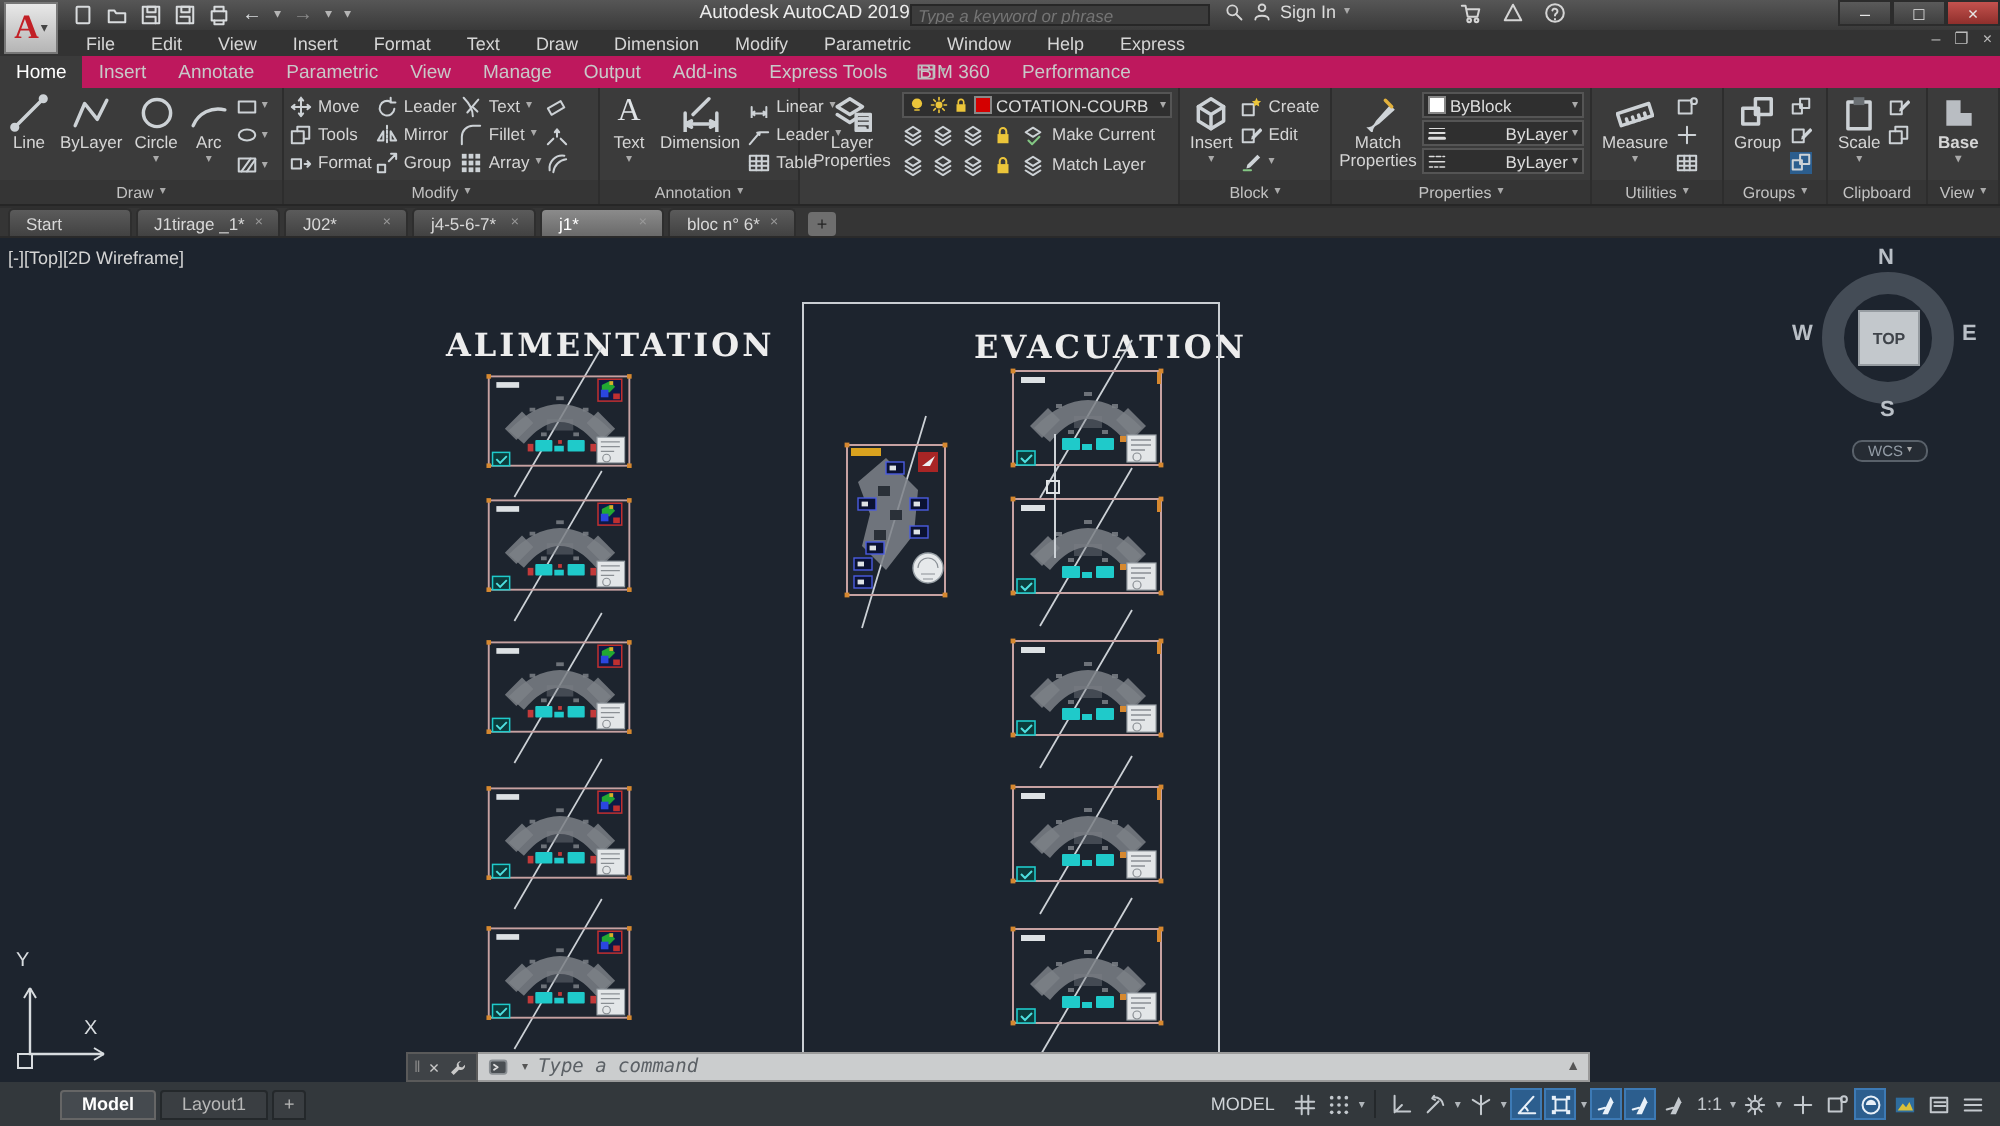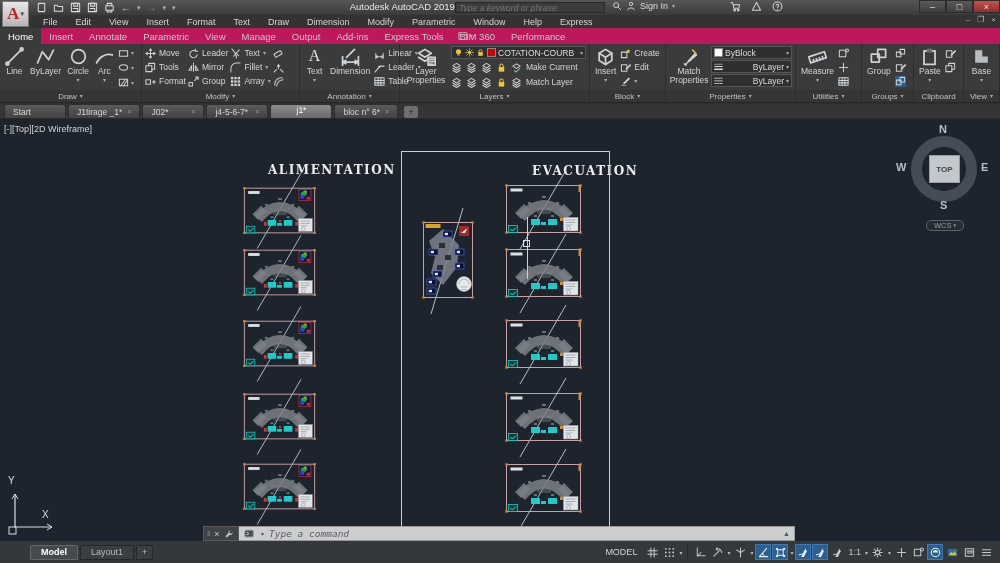--- a/index.html
+++ b/index.html
@@ -46,28 +46,28 @@
   .smallrow{display:flex;align-items:center;gap:3px;font-size:8.5px;color:#d5d5d5;height:14px;white-space:nowrap;}
   .smallrow .icon,.minirow .icon{width:11px;height:11px;color:#cdd2d6;flex:none;}
   .minirow{display:flex;align-items:center;gap:2px;height:14px;}
   .combo{display:flex;align-items:center;gap:2px;background:#2f2f2f;border:1px solid #555;height:13px;padding:0 2px;font-size:8.5px;color:#ddd;white-space:nowrap;}
   .swatch{width:9px;height:9px;border:1px solid #888;flex:none;}
   .icon svg{display:block;width:100%;height:100%;}
 
   
   #doctabs{left:0;top:104px;width:1000px;height:15px;background:#353535;display:flex;align-items:flex-end;gap:2px;padding-left:4px;border-bottom:1px solid #2a2a2a;}
   .dtab{height:14px;display:flex;align-items:center;gap:5px;padding:0 8px;font-size:8.5px;color:#d8d8d8;background:linear-gradient(#5b5b5b,#424242);border:1px solid #2e2e2e;border-bottom:none;border-radius:3px 3px 0 0;min-width:62px;justify-content:space-between;}
-  .dtab.active{background:linear-gradient(#8b8b8b,#6a6a6a);color:#fff;flex-direction:column;}
+  .dtab.active{background:linear-gradient(#8b8b8b,#6a6a6a);color:#fff;}
   .dtab .x{color:#9a9a9a;font-size:7px;}
   .dplus{width:14px;height:12px;background:#6e6e6e;border-radius:2px;color:#222;font-size:9px;display:flex;align-items:center;justify-content:center;margin-left:4px;}
 
   
   #canvas{left:0;top:119px;width:1000px;height:486px;background:#1d242e;overflow:hidden;}
   #vplabel{left:4px;top:5px;font-size:9px;color:#d4d4d4;}
-  .coltitle{position:absolute;font-family:"DejaVu Serif","Liberation Serif",serif;font-weight:bold;font-size:12px;letter-spacing:1.5px;color:#ededed;width:110px;margin-left:45px;}
+  .coltitle{position:absolute;font-family:"DejaVu Serif","Liberation Serif",serif;font-weight:bold;font-size:16px;letter-spacing:1.5px;color:#ededed;text-align:center;width:110px;}
   .thumb{position:absolute;}
   .thumb svg{overflow:visible;display:block;width:100%;height:100%;}
   #bigrect{left:401px;top:32px;width:209px;height:389px;border:1px solid #c9ced3;}
   #connector{left:527px;top:98px;width:1px;height:62px;background:#cdd2d7;}
   #connode{left:523px;top:121px;width:7px;height:7px;border:1px solid #dfe3e6;}
 
   
   #cube-ring{left:911px;top:17px;width:66px;height:66px;border-radius:50%;border:11px solid rgba(108,116,126,.5);}
   .cdir{position:absolute;color:#b9bfc6;font-size:11px;font-weight:bold;}
   #cube-top{left:929px;top:36px;width:31px;height:28px;background:#c3c8cc;border:1px solid #969ca1;color:#3f444a;font-size:8px;font-weight:bold;display:flex;align-items:center;justify-content:center;}
@@ -579,24 +579,20 @@
               </span>
             <span class="icon">
                 <svg viewBox="0 0 12 12" fill="none" stroke="currentColor" stroke-width="1.1" stroke-linecap="round" stroke-linejoin="round">
                   <path d="M2 4l4-2.5L10 4 6 6.5zM2 6.5L6 9l4-2.5M2 9l4 2.5L10 9"></path>
                 </svg>
               </span>
             <span style="font-size:8.5px;color:#d5d5d5;">Match Layer</span>
           </div>
         </div>
       </div>
-      <div class="panel-label">
-          <span>Layers</span>
-          <span class="caret">▾</span>
-        </div>
     </div>
 
     <div class="panel" style="width:76px">
       <div class="panel-body">
         <div class="bigbtn">
             <span class="icon">
               <svg viewBox="0 0 12 12" fill="none" stroke="currentColor" stroke-width="1.1" stroke-linecap="round" stroke-linejoin="round">
                 <path d="M2 4l4-2.5L10 4v4.5L6 11 2 8.5z"></path>
                 <path d="M6 6.5V11M2 4l4 2.5L10 4"></path>
               </svg>
@@ -777,21 +773,21 @@
 
     <div class="panel" style="width:50px">
       <div class="panel-body">
         <div class="bigbtn">
             <span class="icon">
               <svg viewBox="0 0 12 12" fill="none" stroke="currentColor" stroke-width="1.1" stroke-linecap="round" stroke-linejoin="round">
                 <rect x="2.5" y="2.5" width="7" height="8.5"></rect>
                 <rect x="4.3" y="1" width="3.4" height="2.5" fill="#6a6f73" stroke="none"></rect>
               </svg>
             </span>
-            <span>Paste</span>
+            <span>Scale</span>
             <span class="caret">▾</span>
           </div>
         <div class="col">
           <div class="minirow">
               <span class="icon">
                 <svg viewBox="0 0 12 12" fill="none" stroke="currentColor" stroke-width="1.1" stroke-linecap="round" stroke-linejoin="round">
                   <rect x="1.5" y="3" width="6" height="7"></rect>
                   <path d="M11 2.2L6.5 6.7l-.5 1.8 1.8-.5L12.3 3.5z" fill="#cfd4d8" stroke="none"></path>
                 </svg>
               </span>
@@ -805,21 +801,21 @@
               </span>
             </div>
         </div>
       </div>
       <div class="panel-label">
           <span>Clipboard</span>
         </div>
     </div>
 
     <div class="panel" style="flex:1">
-      <div class="panel-body" style="justify-content:center;">
+      <div class="panel-body" style="font-weight:bold;">
         <div class="bigbtn">
             <span class="icon">
               <svg viewBox="0 0 12 12" fill="none" stroke="currentColor" stroke-width="1.1" stroke-linecap="round" stroke-linejoin="round">
                 <path d="M2 2h4.5v4H10v4H2z" fill="#b9bdc2" stroke="none"></path>
               </svg>
             </span>
             <span>Base</span>
             <span class="caret">▾</span>
           </div>
       </div>

